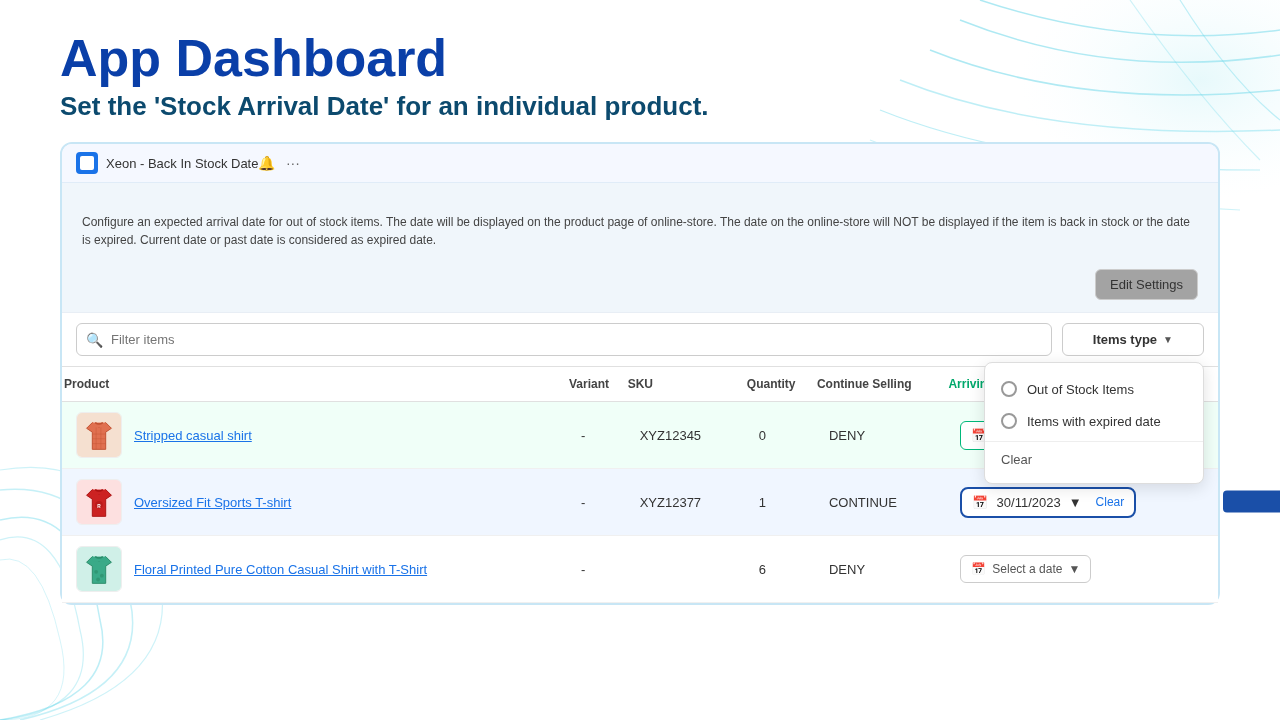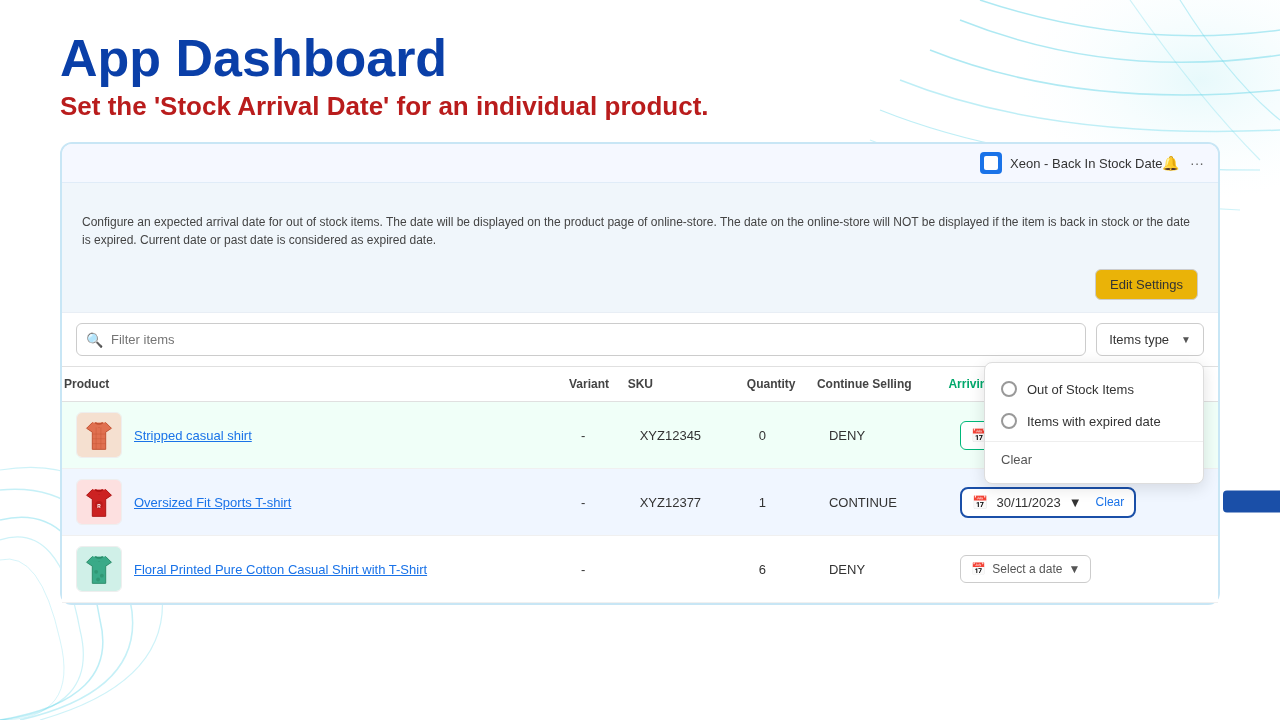--- a/index.html
+++ b/index.html
@@ -45,21 +45,21 @@
     }
     .header-title {
       font-size: 52px;
       font-weight: 800;
       color: #0a3fa8;
       line-height: 1.1;
     }
     .header-subtitle {
       font-size: 26px;
       font-weight: 700;
-      color: #b91c1c;
+      color: #0c4a6e;
       margin-top: 4px;
     }
 
     
     .app-window {
       position: relative;
       z-index: 2;
       margin: 0 60px;
       border: 2px solid #c8e6f5;
       border-radius: 12px;
@@ -68,21 +68,21 @@
     }
 
     
     .window-titlebar {
       background: #f5f8ff;
       border-bottom: 1px solid #e0ecf8;
       border-radius: 10px 10px 0 0;
       padding: 8px 14px;
       display: flex;
       align-items: center;
-      justify-content: flex-end;
+      justify-content: flex-start;
     }
     .window-titlebar-left {
       display: flex;
       align-items: center;
       gap: 8px;
     }
     .window-icon {
       width: 22px;
       height: 22px;
       background: #1a73e8;
@@ -129,21 +129,21 @@
     }
 
     
     .settings-bar {
       display: flex;
       justify-content: flex-end;
       padding: 8px 0 12px 0;
       background: #f0f6fb;
     }
     .edit-settings-btn {
-      background: #eab308;
+      background: #a3a3a3;
       border: 1px solid #ccc;
       border-radius: 6px;
       padding: 7px 14px;
       font-size: 13px;
       color: #333;
       cursor: pointer;
       font-weight: 500;
     }
 
     
@@ -175,28 +175,28 @@
       border: 1px solid #ccc;
       border-radius: 6px;
       font-size: 13px;
       color: #b91c1c;
       outline: none;
     }
     .items-type-btn {
       background: #ffffff;
       border: 1px solid #ccc;
       border-radius: 6px;
-      padding: 8px 12px;
+      padding: 8px 30px;
       font-size: 13px;
       color: #333;
       cursor: pointer;
       display: flex;
       align-items: center;
-      gap: 12px;
-      font-weight: 400;
+      gap: 6px;
+      font-weight: 700;
     }
     .dropdown-arrow {
       font-size: 10px;
       color: #555;
     }
 
     
     .data-table {
       width: 100%;
       border-collapse: collapse;

